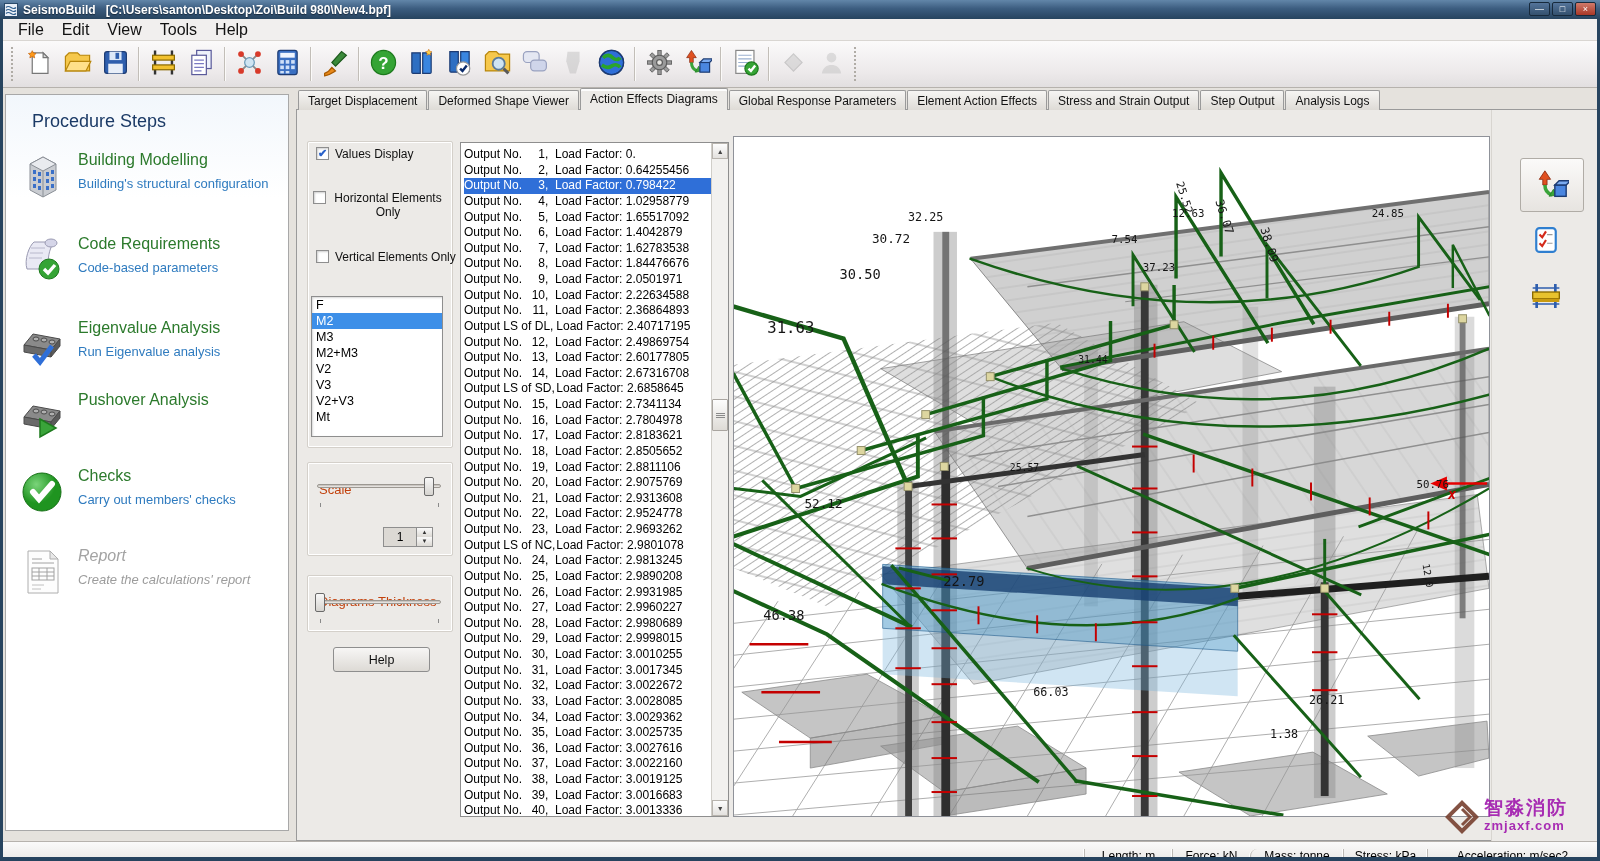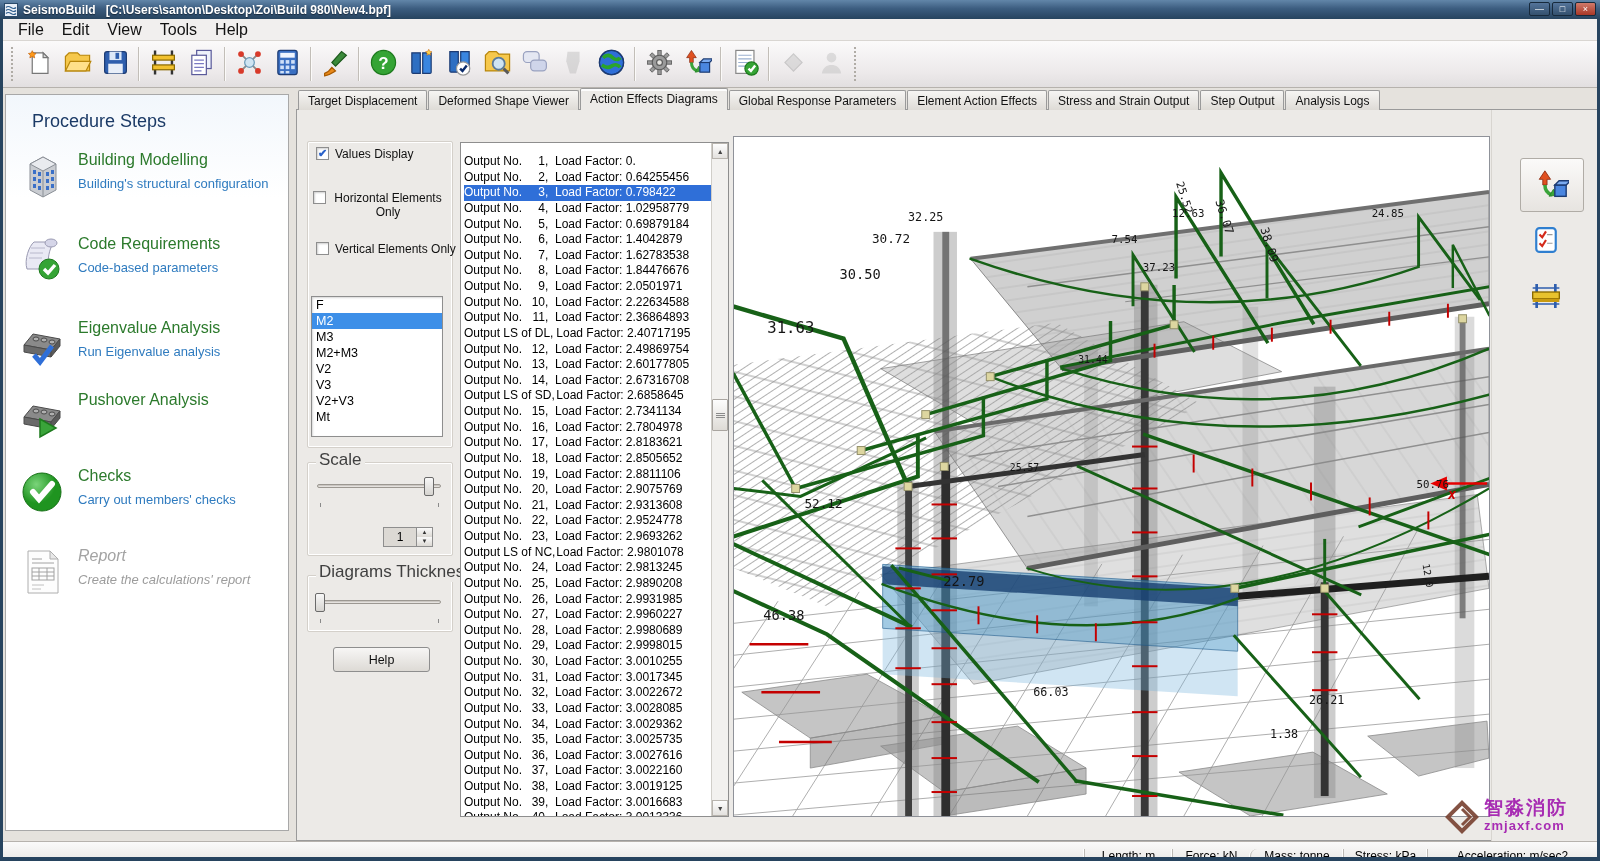--- a/index.html
+++ b/index.html
@@ -56,41 +56,41 @@
 
   
   .tabstrip { left:298px; top:88px; height:22px; display:flex; align-items:flex-end; z-index:5; }
   .tab { font-size:12px; color:#111; padding:3px 9px 3px 9px; height:20px; margin-right:1px;
     background:linear-gradient(#f6f5f3,#dedbd6); border:1px solid #9a9a9a; border-bottom:none; border-radius:2px 2px 0 0; }
   .tab.active { background:#eceae7; height:22px; position:relative; z-index:6; box-shadow:inset 0 2px 0 #fdfdfd; }
   .tabpage { left:296px; top:109px; width:1301px; height:732px; background:#eceae7; border:1px solid #9a9a9a; }
 
   
   .groupbox { position:absolute; border:1px solid #d4d0ca; box-shadow:inset 0 0 0 1px #ffffff; border-radius:2px; }
-  .gb-label { position:absolute; font-size:17px; color:#404040; background:#eceae7; padding:0 3px; }
+  .gb-label { position:absolute; font-size:13px; color:#c2410c; background:#eceae7; padding:0 3px;margin-top:32px; }
   .cb-row { position:absolute; display:flex; }
   .cb-box { width:13px; height:13px; background:#fff; border:1px solid #8e8e8e; box-shadow:inset 1px 1px 2px #cfcfcf; flex:none;
     font-size:11px; line-height:11px; text-align:center; color:#2b62c9; font-weight:bold; }
   .cb-lab { font-size:12px; margin-left:6px; color:#111; line-height:14px; }
   .listbox { position:absolute; background:#fff; border:1px solid #8e8e8e; box-shadow:inset 1px 1px 2px #d8d8d8; overflow:hidden; }
   .lb-opt { font-size:12.5px; height:16px; line-height:16px; padding-left:4px; color:#000; }
   .lb-opt.sel { background:#3d8fe8; color:#fff; }
   .slider-groove { position:absolute; height:4px; background:#e8e6e3; border:1px solid #9c9892; border-radius:2px; box-shadow:inset 0 1px 1px #c8c4be; }
   .slider-thumb { position:absolute; width:10px; height:19px; background:linear-gradient(#f8f8f8,#d6d4d0); border:1px solid #6a6a6a; border-radius:2px; }
   .tickmark { position:absolute; width:1px; height:4px; background:#8a8a8a; }
   .spinner { position:absolute; display:flex; border:1px solid #8e8e8e; background:#dcd9d4; }
   .spin-val { width:32px; font-size:12px; text-align:center; line-height:18px; color:#000; }
   .spin-btns { width:16px; display:flex; flex-direction:column; border-left:1px solid #8e8e8e; }
   .spin-b { flex:1; font-size:6px; line-height:9px; text-align:center; background:linear-gradient(#fafafa,#dcd9d4); color:#333; }
   .btn { position:absolute; font-size:12.5px; color:#111; text-align:center;
     background:linear-gradient(#f7f6f5,#dddad5); border:1px solid #8e8e8e; border-radius:3px; }
 
   
   .outlist { left:460px; top:142px; width:269px; height:675px; background:#fff; border:1px solid #8e8e8e; display:flex; }
-  .rows { width:252px; overflow:hidden; padding-left:3px; padding-top:11px; }
+  .rows { width:252px; overflow:hidden; padding-left:3px; padding-top:4px; }
   .orow { font-size:12px; height:15.63px; line-height:15.6px; white-space:pre; color:#000; display:flex; }
   .orow .c1 { width:64px; flex:none; }
   .orow .c2 { width:17px; flex:none; text-align:right; }
   .orow .c3 { padding-left:0px; }
   .orow .cls { width:89px; flex:none; }
   .orow.sel { background:#2f6fd8; color:#fff; }
   .vscroll { width:17px; background:#f2f1ef; border-left:1px solid #d0cec9; position:relative; }
   .vs-btn { position:absolute; left:0; width:16px; height:16px; background:linear-gradient(#fdfdfd,#e3e1de); border:1px solid #b8b4ae;
     font-size:7px; text-align:center; line-height:15px; color:#444; }
   .vs-thumb { position:absolute; left:0; width:16px; height:32px; background:linear-gradient(#fdfdfd,#dedbd6); border:1px solid #a9a5a0; border-radius:1px; }
@@ -425,21 +425,21 @@
 <div class="abs groupbox" style="left:307px;top:141px;width:146px;height:307px;"></div>
 <div id="checkboxes">
     <div class="cb-row" style="left: 316px; top: 147px;">
       <span class="cb-box">✔</span>
       <span class="cb-lab" style="width: 120px;">Values Display</span>
     </div>
     <div class="cb-row" style="left: 313px; top: 191px;">
       <span class="cb-box"></span>
       <span class="cb-lab" style="width: 112px; text-align: center;">Horizontal Elements Only</span>
     </div>
-    <div class="cb-row" style="left: 316px; top: 242px;">
+    <div class="cb-row" style="left: 316px; top: 250px;">
       <span class="cb-box"></span>
       <span class="cb-lab" style="width: 140px;">Vertical Elements Only</span>
     </div>
   </div>
 <div class="listbox" style="left:311px;top:296px;width:132px;height:141px;">
     <div class="lb-opt">F</div>
     <div class="lb-opt sel">M2</div>
     <div class="lb-opt">M3</div>
     <div class="lb-opt">M2+M3</div>
     <div class="lb-opt">V2</div>
@@ -470,21 +470,21 @@
 <div class="abs tickmark" style="left:438px;top:619px;"></div>
 
 <button class="btn" style="left:333px;top:647px;width:97px;height:25px;">Help</button>
 
 <div class="abs outlist">
   <div class="rows" id="out-rows">
       <div class="orow"><span class="c1">Output No.</span><span class="c2">1</span><span class="c3">,  Load Factor: 0.</span></div>
       <div class="orow"><span class="c1">Output No.</span><span class="c2">2</span><span class="c3">,  Load Factor: 0.64255456</span></div>
       <div class="orow sel"><span class="c1">Output No.</span><span class="c2">3</span><span class="c3">,  Load Factor: 0.798422</span></div>
       <div class="orow"><span class="c1">Output No.</span><span class="c2">4</span><span class="c3">,  Load Factor: 1.02958779</span></div>
-      <div class="orow"><span class="c1">Output No.</span><span class="c2">5</span><span class="c3">,  Load Factor: 0.69879184</span></div>
+      <div class="orow"><span class="c1">Output No.</span><span class="c2">5</span><span class="c3">,  Load Factor: 1.65517092</span></div>
       <div class="orow"><span class="c1">Output No.</span><span class="c2">6</span><span class="c3">,  Load Factor: 1.4042879</span></div>
       <div class="orow"><span class="c1">Output No.</span><span class="c2">7</span><span class="c3">,  Load Factor: 1.62783538</span></div>
       <div class="orow"><span class="c1">Output No.</span><span class="c2">8</span><span class="c3">,  Load Factor: 1.84476676</span></div>
       <div class="orow"><span class="c1">Output No.</span><span class="c2">9</span><span class="c3">,  Load Factor: 2.0501971</span></div>
       <div class="orow"><span class="c1">Output No.</span><span class="c2">10</span><span class="c3">,  Load Factor: 2.22634588</span></div>
       <div class="orow"><span class="c1">Output No.</span><span class="c2">11</span><span class="c3">,  Load Factor: 2.36864893</span></div>
       <div class="orow"><span class="cls">Output LS of DL,</span><span class="c3"> Load Factor: 2.40717195</span></div>
       <div class="orow"><span class="c1">Output No.</span><span class="c2">12</span><span class="c3">,  Load Factor: 2.49869754</span></div>
       <div class="orow"><span class="c1">Output No.</span><span class="c2">13</span><span class="c3">,  Load Factor: 2.60177805</span></div>
       <div class="orow"><span class="c1">Output No.</span><span class="c2">14</span><span class="c3">,  Load Factor: 2.67316708</span></div>

